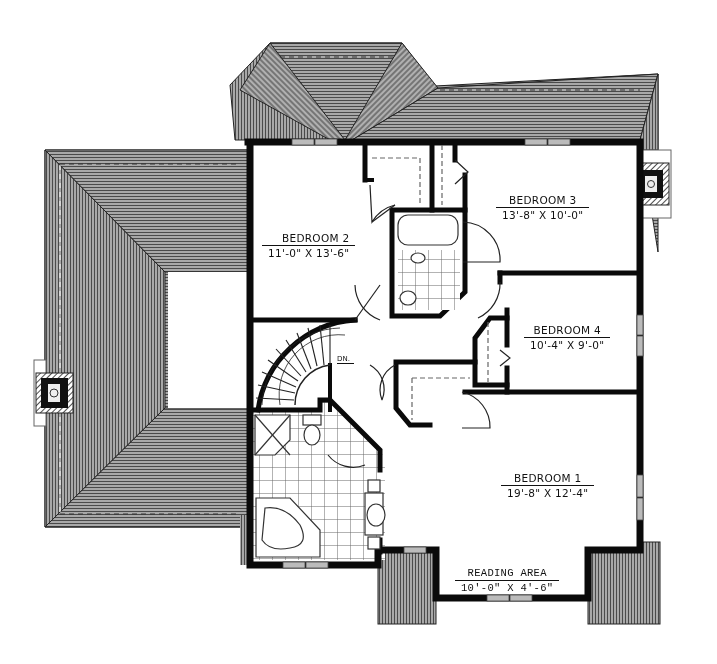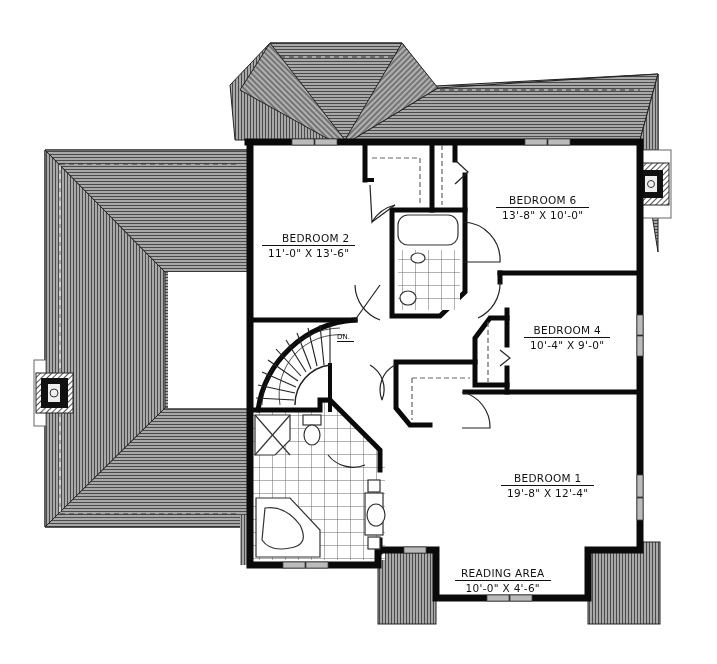--- a/index.html
+++ b/index.html
@@ -5,21 +5,21 @@
   html, body { margin: 0; padding: 0; background: #ffffff; }
   body { width: 717px; height: 664px; overflow: hidden; position: relative;
          font-family: "Liberation Sans", sans-serif; }
   #plan { position: absolute; left: 0; top: 0; }
   .room-label { position: absolute; text-align: center; color: #111;
                 font-family: "DejaVu Sans", sans-serif; font-size: 10.5px; line-height: 13px;
                 letter-spacing: 0.3px; white-space: nowrap; }
   .room-label .name { display: block; padding: 0 6px; }
   .room-label .dims { display: block; border-top: 1px solid #111; padding: 1px 6px 0; }
   .dn-label { position: absolute; font-family: "DejaVu Sans", sans-serif; font-size: 7px; color: #111;
-              border-bottom: 1px solid #111; padding: 0 4px 0 0; }
+              border-bottom: 1px solid #111; padding: 0 4px 0 0; margin-top: 22px; }
 </style>
 </head>
 <body>
 
 <svg id="plan" width="717" height="664" viewBox="0 0 717 664" xmlns="http://www.w3.org/2000/svg">
   <defs>
     <pattern id="roofH" width="6" height="3" patternUnits="userSpaceOnUse">
       <rect width="6" height="3" fill="#a8a8a8"></rect>
       <line x1="0" y1="1.5" x2="6" y2="1.5" stroke="#4a4a4a" stroke-width="1"></line>
     </pattern>
@@ -216,28 +216,28 @@
     <rect x="368" y="480" width="12" height="12"></rect>
     <rect x="368" y="537" width="12" height="12"></rect>
   </g>
 </svg>
 
 <div class="room-label" style="left:262px;top:232px;text-align:right;">
   <span class="name">BEDROOM 2</span>
   <span class="dims">11'-0" X 13'-6"</span>
 </div>
 <div class="room-label" style="left:496px;top:194px;">
-  <span class="name">BEDROOM 6</span>
+  <span class="name">BEDROOM 3</span>
   <span class="dims">13'-8" X 10'-0"</span>
 </div>
 <div class="room-label" style="left:524px;top:324px;">
   <span class="name">BEDROOM 4</span>
   <span class="dims">10'-4" X 9'-0"</span>
 </div>
 <div class="room-label" style="left:466px;top:472px;margin-left:35px;">
   <span class="name">BEDROOM 1</span>
   <span class="dims">19'-8" X 12'-4"</span>
 </div>
-<div class="room-label" style="left:455px;top:567px;">
+<div class="room-label" style="left:455px;top:567px;font-family:Liberation Mono, monospace;">
   <span class="name">READING AREA</span>
   <span class="dims">10'-0" X 4'-6"</span>
 </div>
 <div class="dn-label" style="left:337px;top:333px;">DN.</div>
 
 </body></html>

